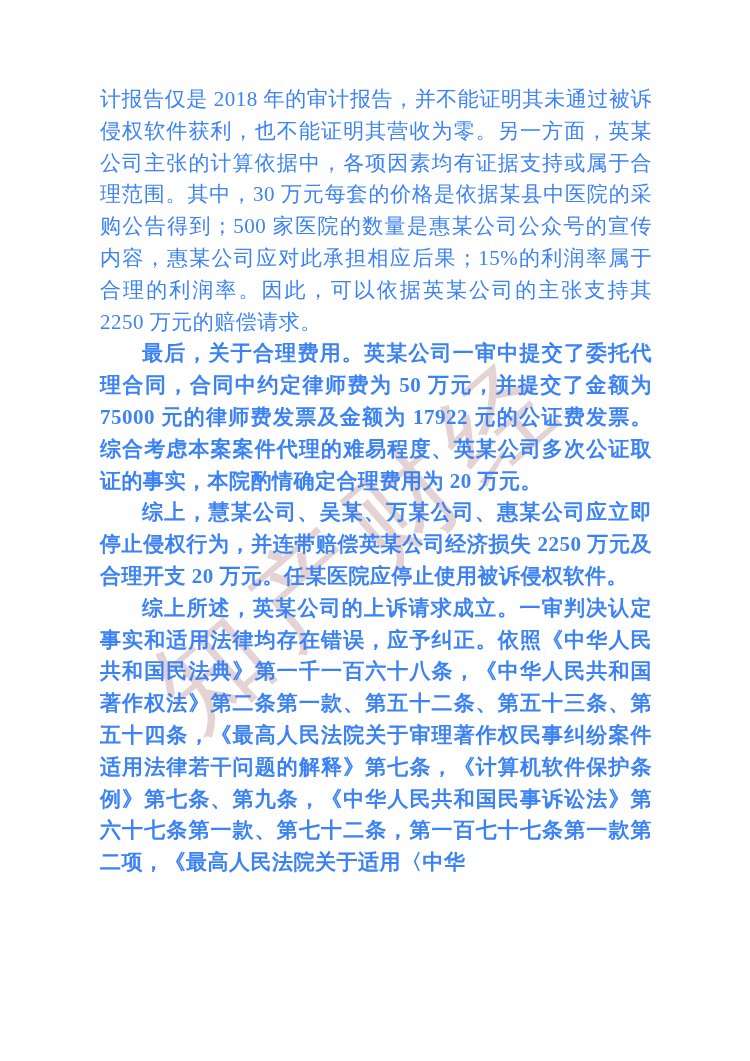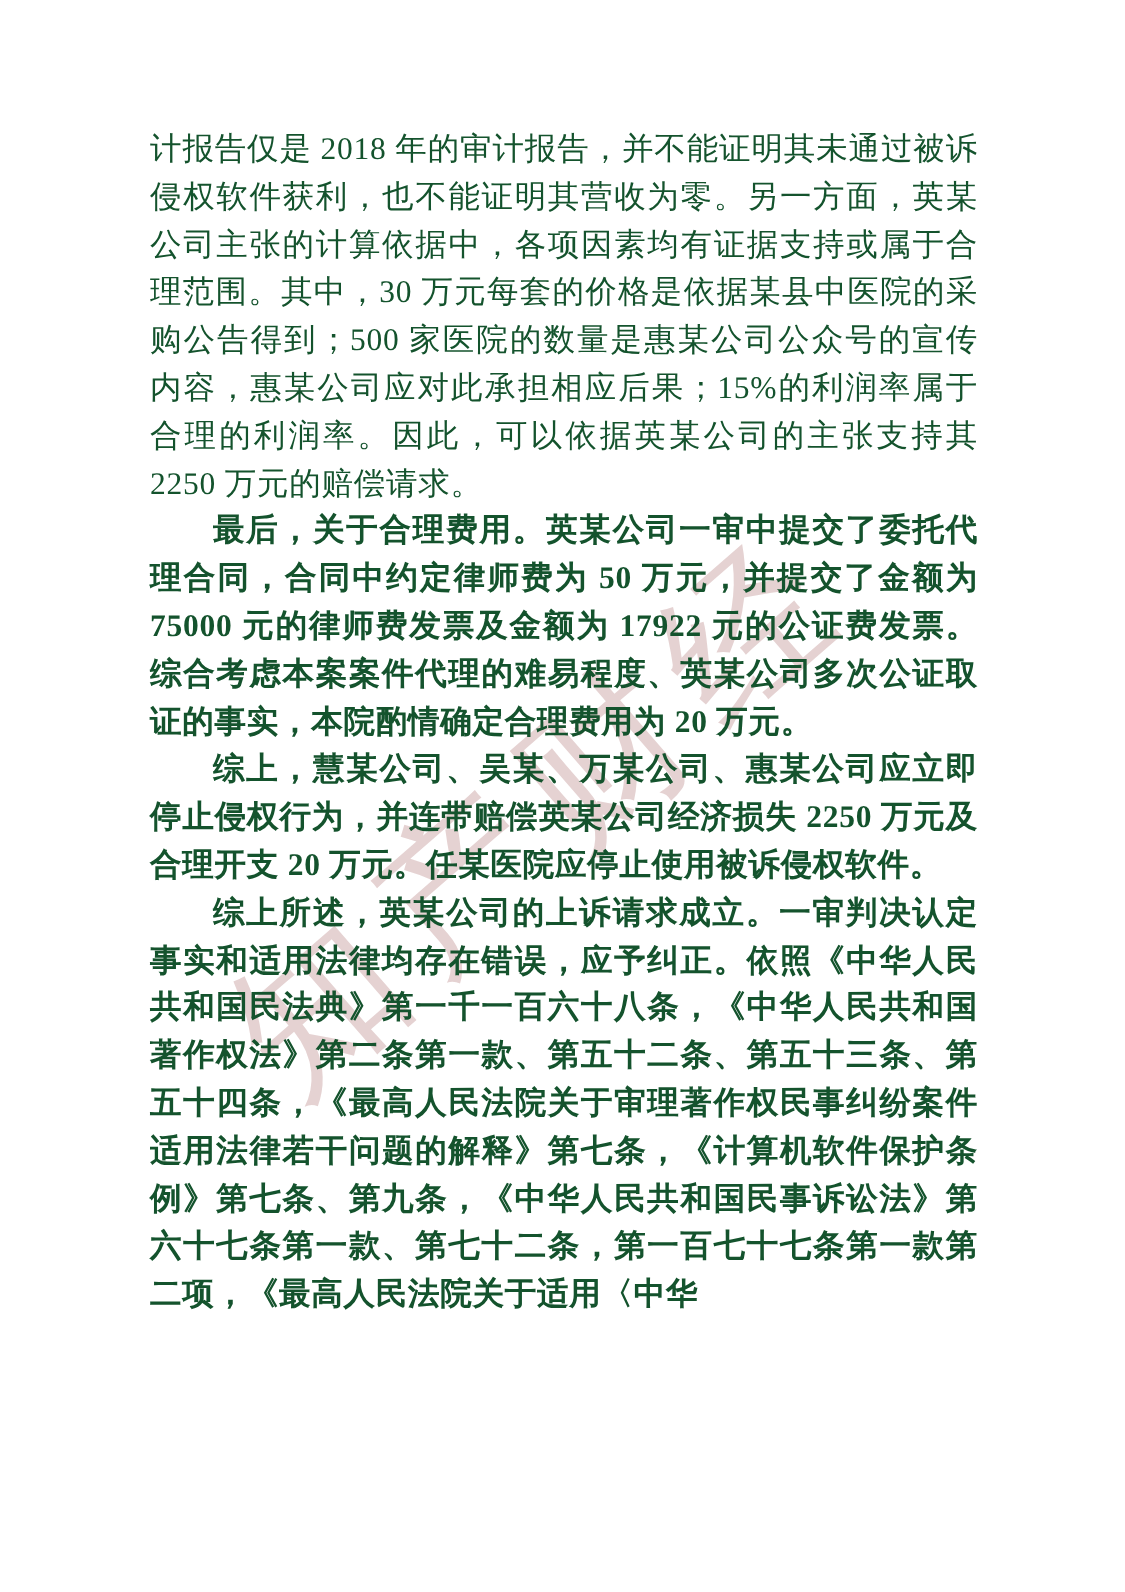--- a/index.html
+++ b/index.html
@@ -30,21 +30,21 @@
     font-family: "Liberation Serif", "DejaVu Serif", serif;
   }
   .content {
     position: absolute;
     left: 100px;
     top: 84px;
     width: 552px;
     z-index: 2;
     font-size: 21px;
     line-height: 31.8px;
-    color: #14532d;
+    color: #3b82f6;
     text-align: justify;
     text-justify: inter-character;
     letter-spacing: 0.5px;
   }
   .content p {
     margin: 0;
     padding: 0;
   }
   .content p.indent {
     text-indent: 2em;

